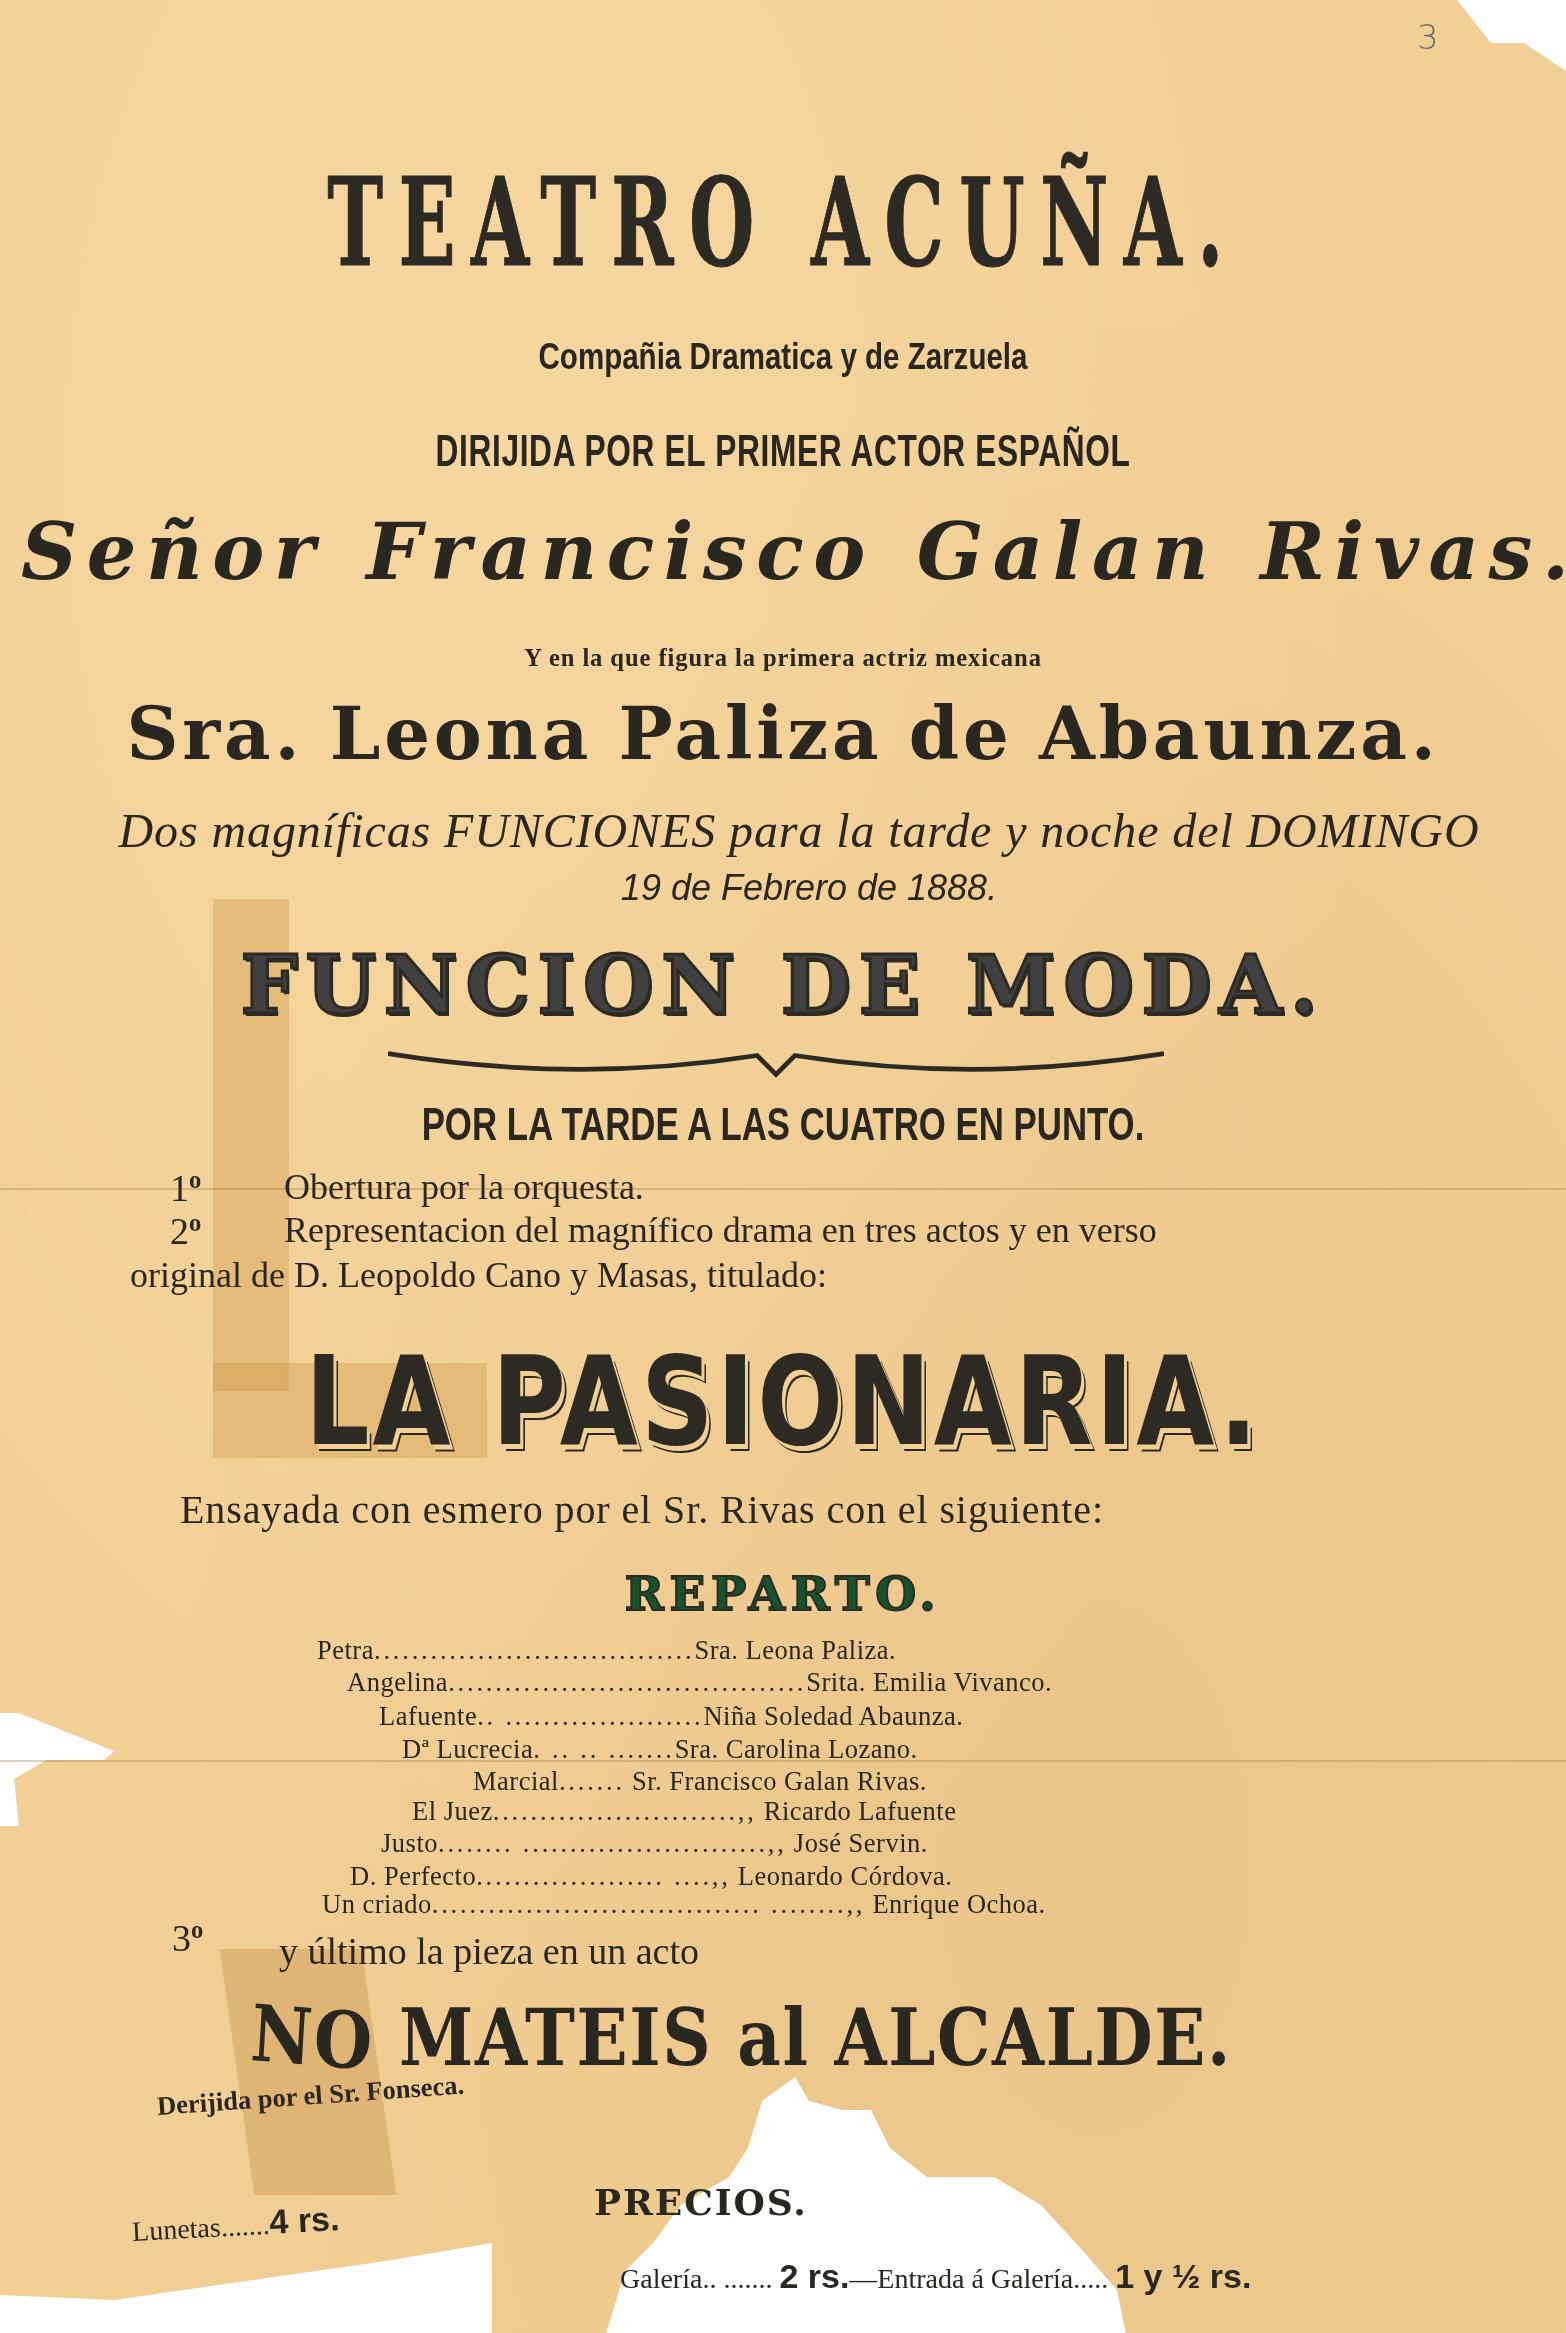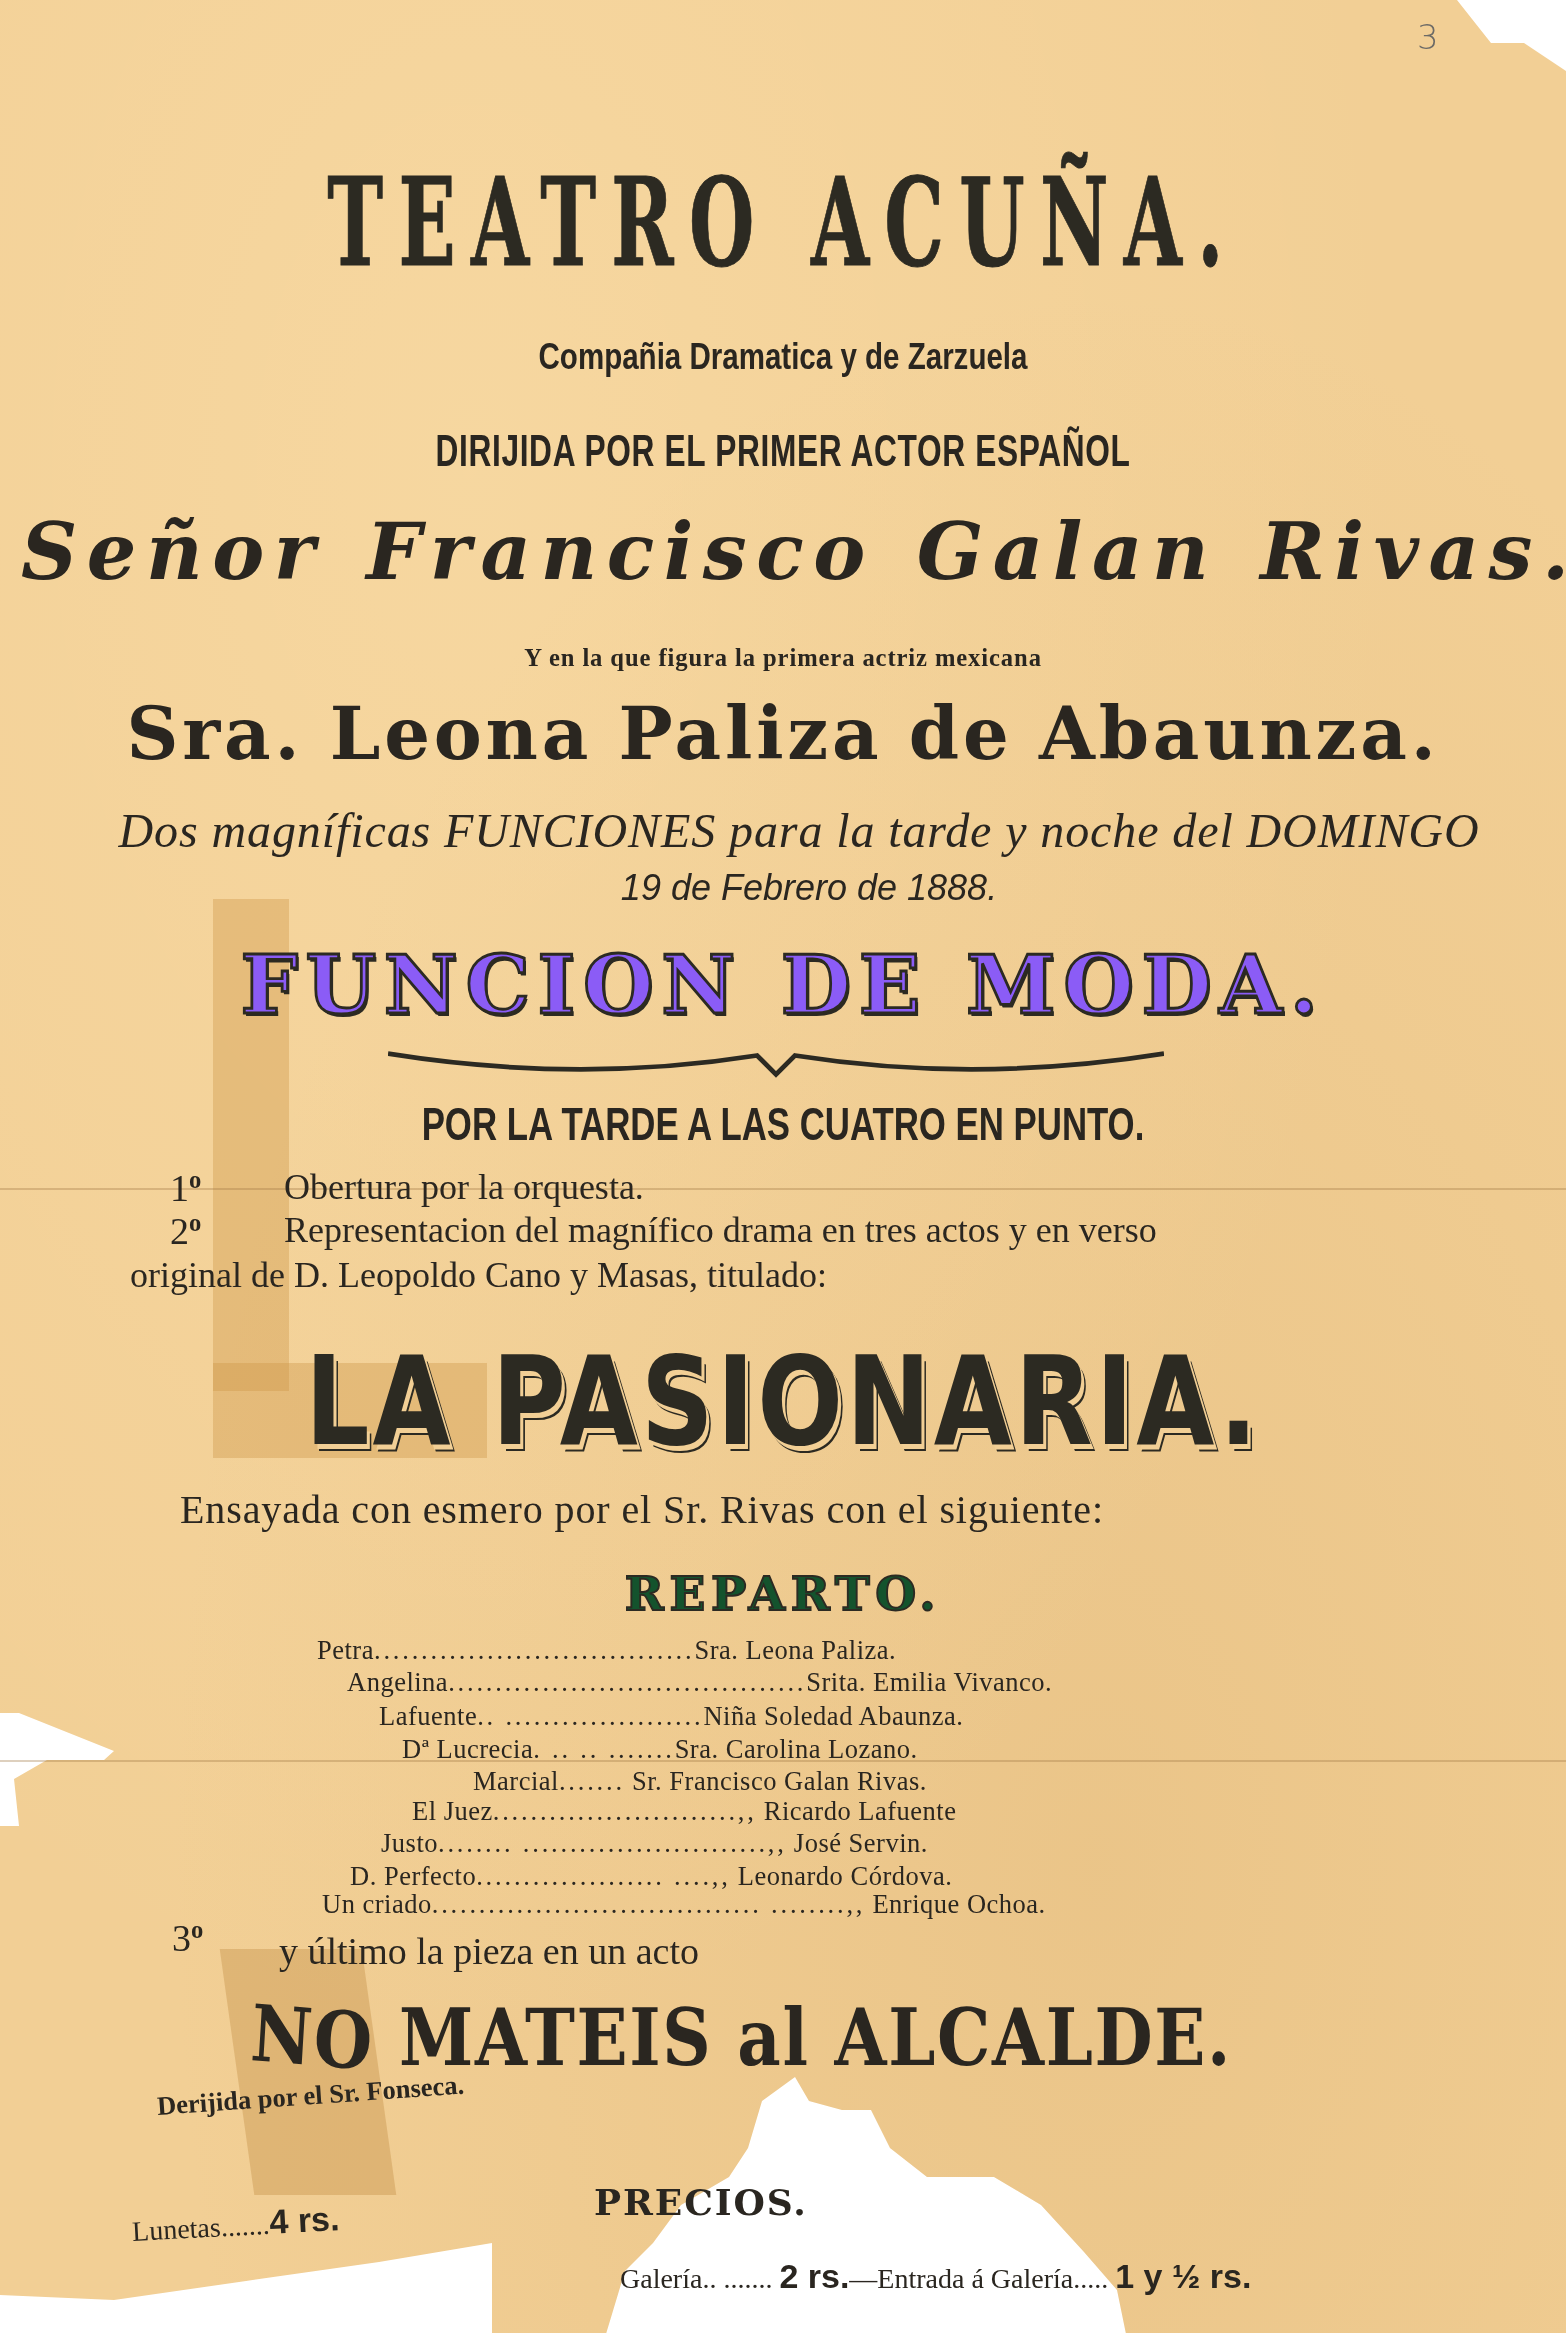--- a/index.html
+++ b/index.html
@@ -47,21 +47,21 @@
   .director { top: 426px; font-family: "Liberation Sans", sans-serif; font-weight: bold; font-size: 44px; transform: scaleX(0.72); letter-spacing: 0.9px; }
   .actor { top: 506px; font-family: "DejaVu Serif", serif; font-weight: bold; font-size: 78px; letter-spacing: 9.5px; font-style: italic; }
   .actor span { margin: 0 21px; }
   .intro { top: 644px; font-family: "Liberation Serif", serif; font-weight: bold; font-size: 24.6px; letter-spacing: 0.9px; }
   .actress { top: 691px; font-family: "DejaVu Serif", serif; font-weight: bold; font-size: 72px; letter-spacing: 3.8px; }
   .actress span { margin: 0 13.2px; }
   .shows { top: 803px; font-family: "Liberation Serif", serif; font-style: italic; font-size: 48px; letter-spacing: 0.9px; padding-left: 16px; }
   .date { top: 867px; font-family: Liberation Sans, sans-serif; font-style: italic; font-size: 36px; margin-left: 26px; }
   .moda {
     top: 937px; font-family: "DejaVu Serif", serif; font-weight: bold; font-size: 81px; letter-spacing: 7.6px;
-    color: #8b5cf6; -webkit-text-stroke: 2.8px #2c2a22; text-shadow: 1.9px 2.8px 0 #2c2a22;
+    color: #404040; -webkit-text-stroke: 2.8px #2c2a22; text-shadow: 1.9px 2.8px 0 #2c2a22;
   }
   .moda span { margin: 0 19px; }
   .flourish { position: absolute; left: 388px; top: 1046px; width: 776px; height: 38px; }
   .tarde { top: 1096px; font-family: "Liberation Sans", sans-serif; font-weight: bold; font-size: 47px; transform: scaleX(0.74); }
   .prog { position: absolute; font-size: 36px; white-space: nowrap; font-family: "Liberation Serif", serif; }
   .num { position: absolute; font-size: 38px; font-family: "Liberation Serif", serif; }
   .num sup { font-size: 24.6px; vertical-align: 13.2px; font-weight: bold; }
   .pasionaria {
     top: 1330px; font-family: "DejaVu Sans", sans-serif; font-weight: bold; font-size: 123px; letter-spacing: 3.8px;
     transform: scaleX(0.82); color: #2c2a22; text-shadow: 3.8px 4.7px 0 #f2cf95, 5.7px 6.6px 0 #2c2a22;

